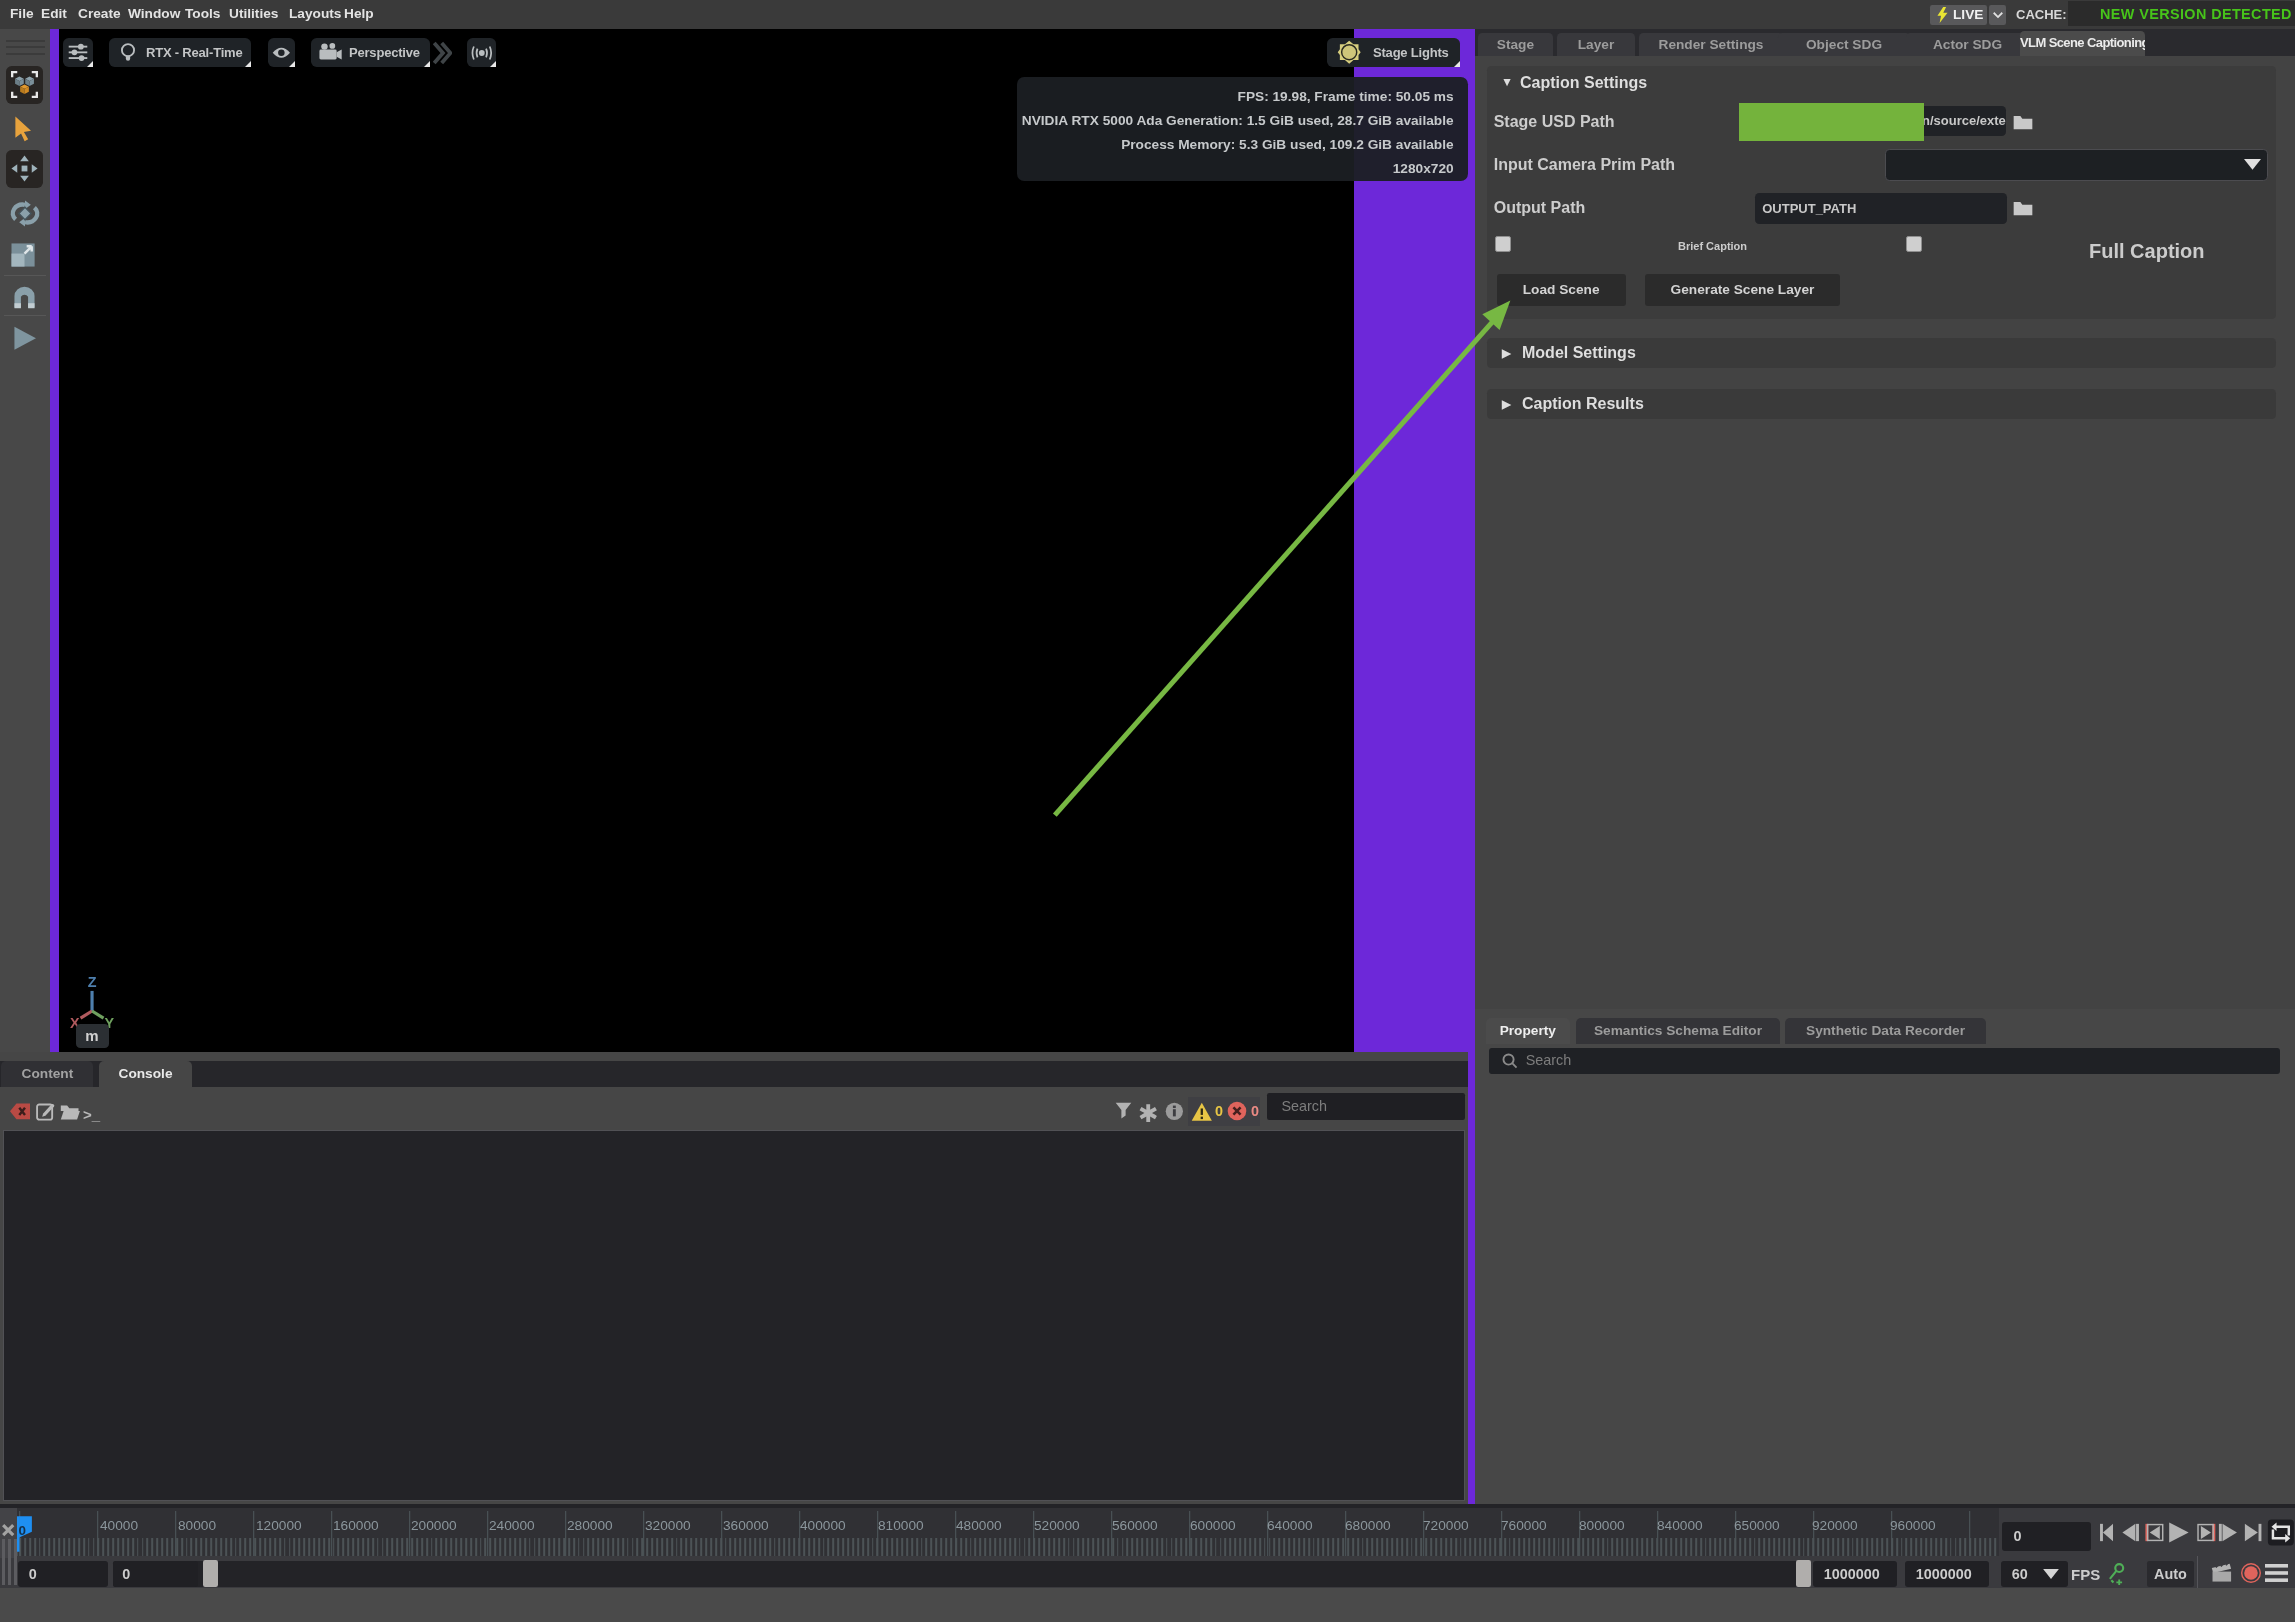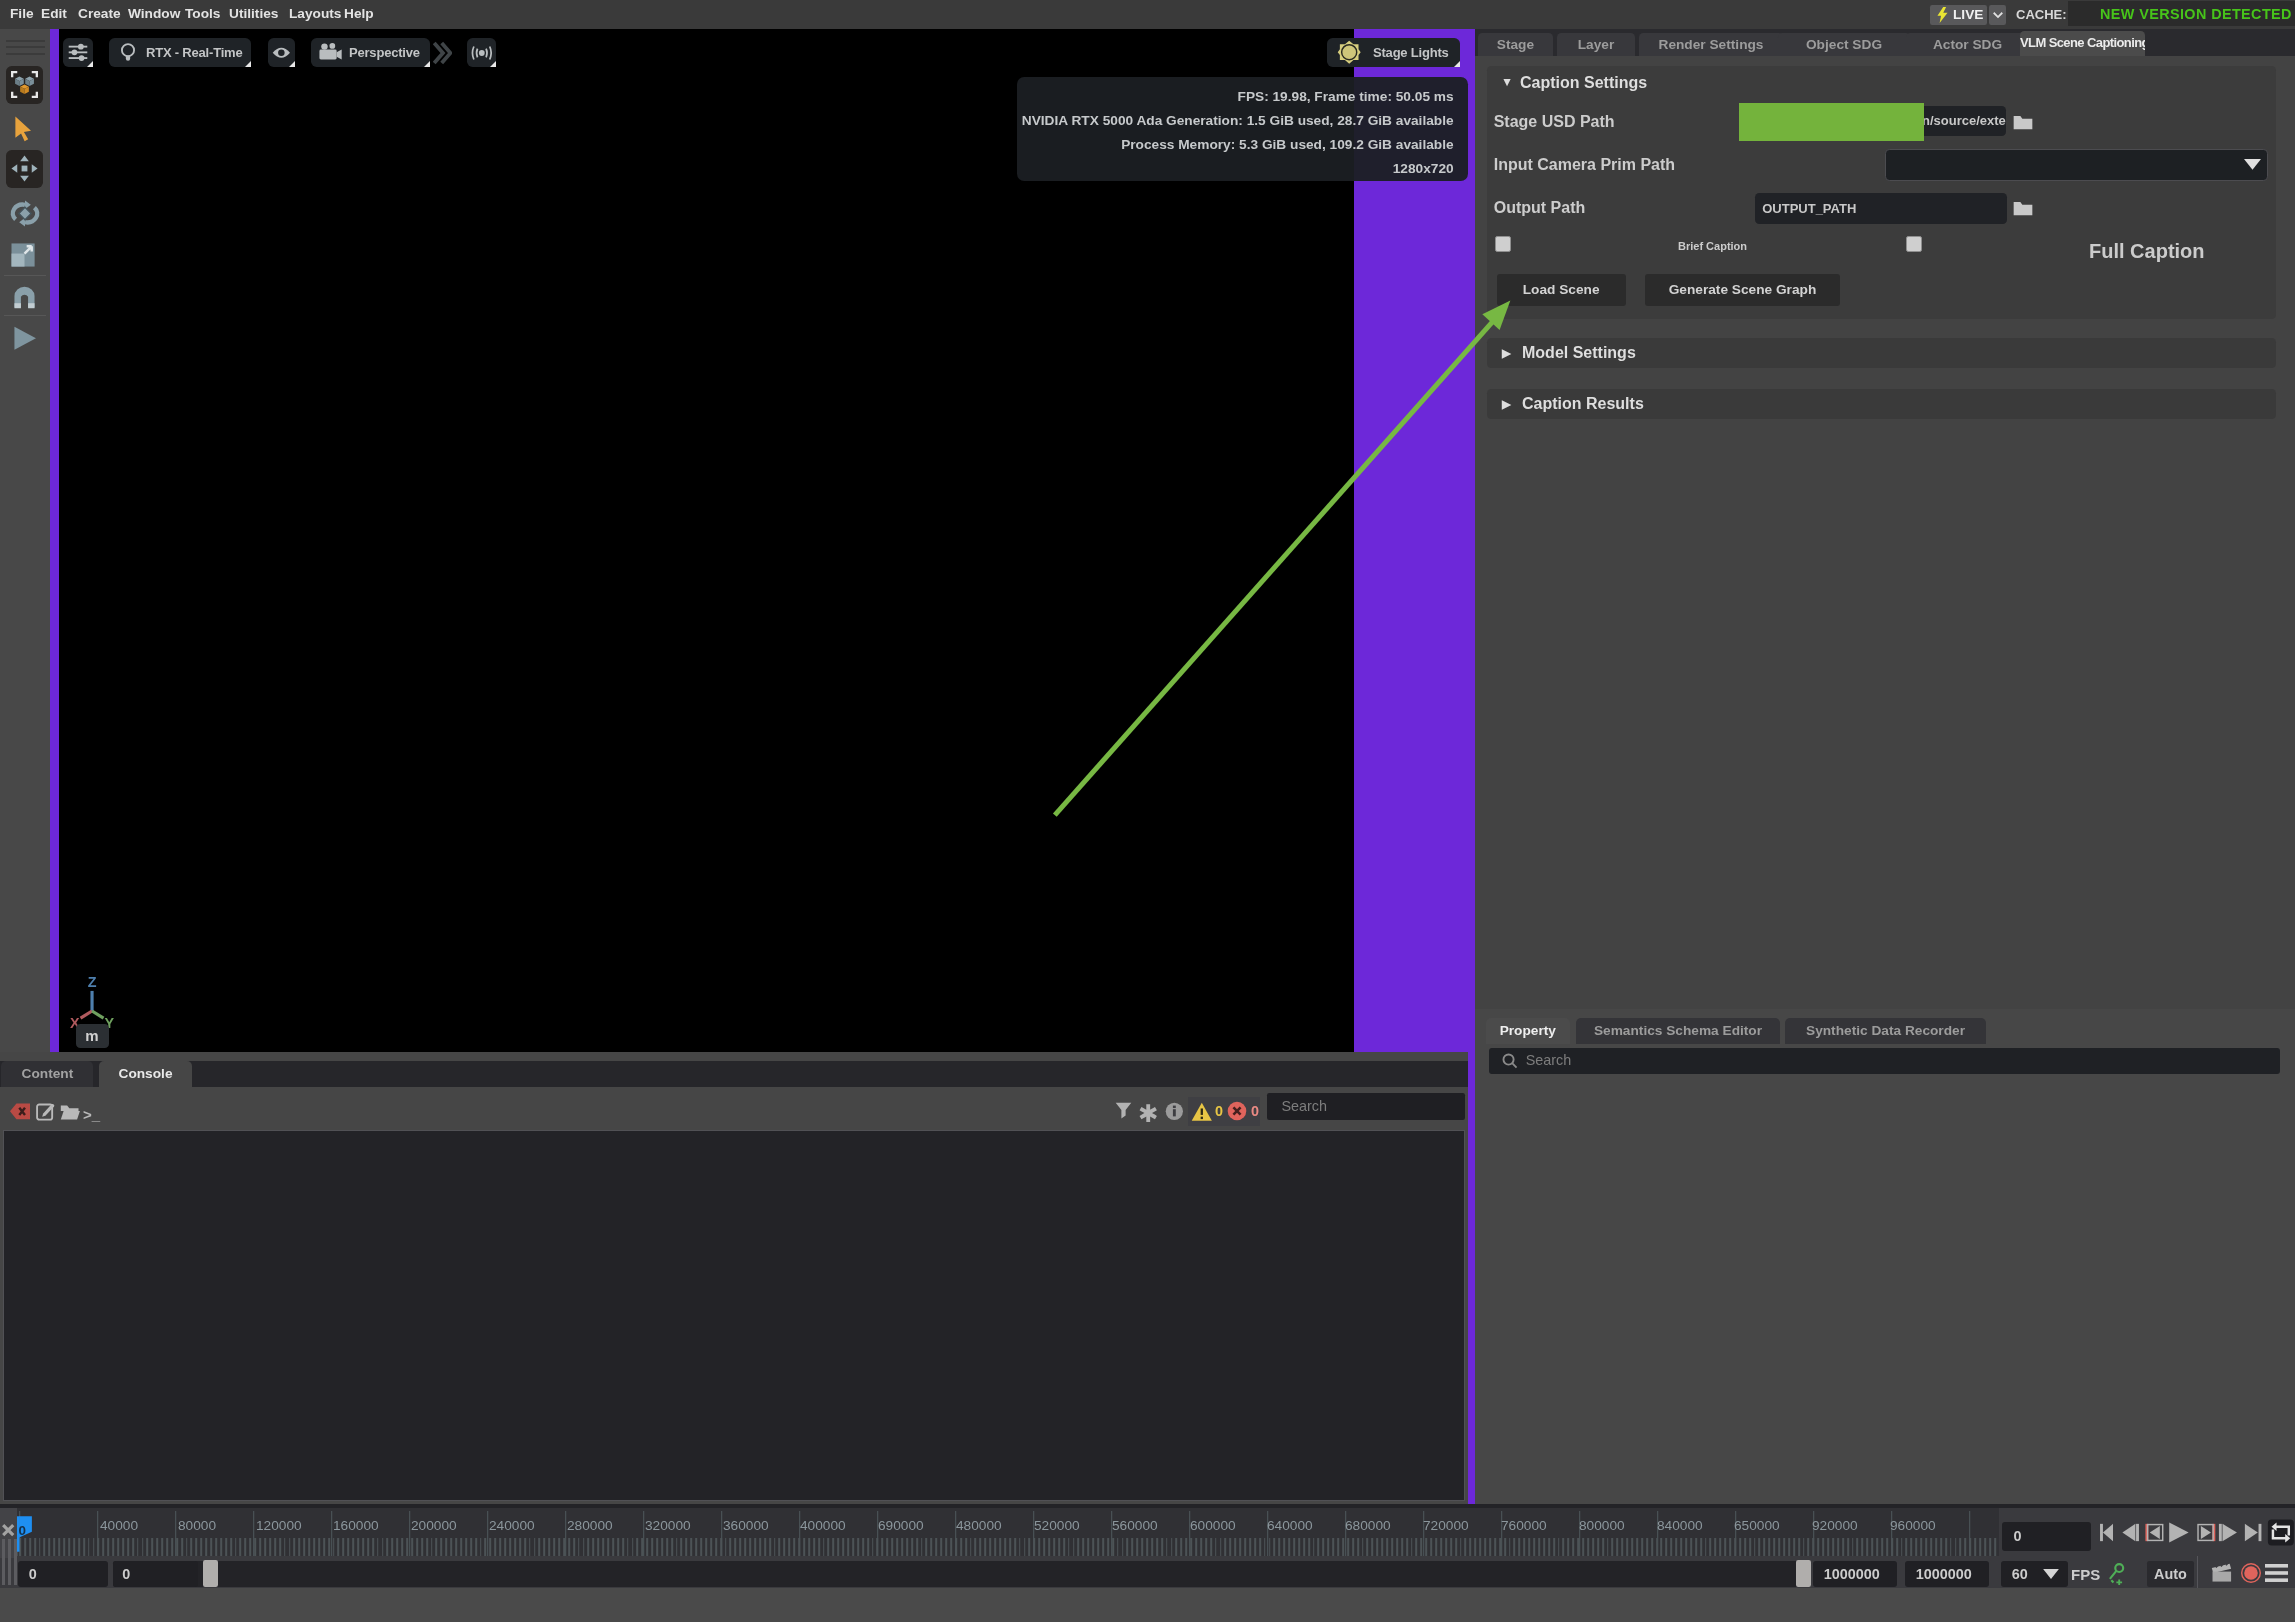--- a/index.html
+++ b/index.html
@@ -283,21 +283,21 @@
     <svg width="20" height="16" viewBox="0 0 30 24" style="position:absolute;left:538px;top:144px;">
       <path d="M1 3 h10 l3 4 h15 v16 h-28 Z" fill="#c9c9c9"></path>
     </svg>
 
     <div class="cb" style="left:20px; top:180px;"></div>
     <div class="cb" style="left:431px; top:180px;"></div>
     <div class="lbl" style="left:203px; top:184px; font-size:11px;">Brief Caption</div>
     <div class="lbl" style="left:614px; top:184px; font-size:20px;">Full Caption</div>
 
     <div class="btn" style="left:21.6px; top:218px; width:129px; height:32px; line-height:32px;">Load Scene</div>
-    <div class="btn" style="left:170px; top:218px; width:195px; height:32px; line-height:32px;">Generate Scene Graph</div>
+    <div class="btn" style="left:170px; top:218px; width:195px; height:32px; line-height:32px;">Generate Scene Layer</div>
 
     <div class="frame" style="left:11.5px; top:282px; width:789px; height:29.5px; background:#3a3a3a;"></div>
     <div class="lbl" style="left:27px; top:290px; color:#dedede; font-size:11.5px;">▶</div>
     <div class="lbl" style="left:47px; top:288px; color:#dedede;">Model Settings</div>
     <div class="frame" style="left:11.5px; top:333px; width:789px; height:29.5px; background:#3a3a3a;"></div>
     <div class="lbl" style="left:27px; top:341px; color:#dedede; font-size:11.5px;">▶</div>
     <div class="lbl" style="left:47px; top:339px; color:#dedede;">Caption Results</div>
   </div>
 
   <div class="abs" style="left:0; top:1052px; width:1468px; height:9.3px; background:#333337;"></div>
@@ -386,21 +386,21 @@
       <span class="tlbl" style="left:83px;">40000</span>
       <span class="tlbl" style="left:161px;">80000</span>
       <span class="tlbl" style="left:239px;">120000</span>
       <span class="tlbl" style="left:316px;">160000</span>
       <span class="tlbl" style="left:394px;">200000</span>
       <span class="tlbl" style="left:472px;">240000</span>
       <span class="tlbl" style="left:550px;">280000</span>
       <span class="tlbl" style="left:628px;">320000</span>
       <span class="tlbl" style="left:706px;">360000</span>
       <span class="tlbl" style="left:783px;">400000</span>
-      <span class="tlbl" style="left:861px;">690000</span>
+      <span class="tlbl" style="left:861px;">810000</span>
       <span class="tlbl" style="left:939px;">480000</span>
       <span class="tlbl" style="left:1017px;">520000</span>
       <span class="tlbl" style="left:1095px;">560000</span>
       <span class="tlbl" style="left:1173px;">600000</span>
       <span class="tlbl" style="left:1250px;">640000</span>
       <span class="tlbl" style="left:1328px;">680000</span>
       <span class="tlbl" style="left:1406px;">720000</span>
       <span class="tlbl" style="left:1484px;">760000</span>
       <span class="tlbl" style="left:1562px;">800000</span>
       <span class="tlbl" style="left:1640px;">840000</span>

